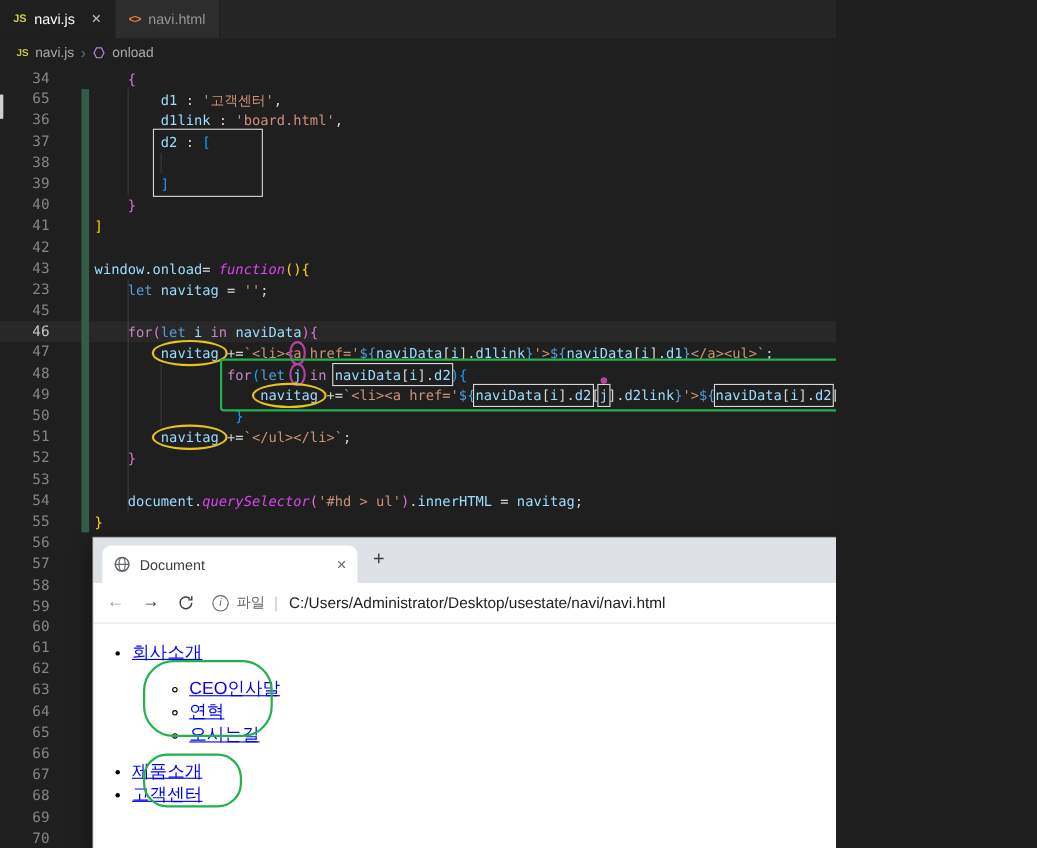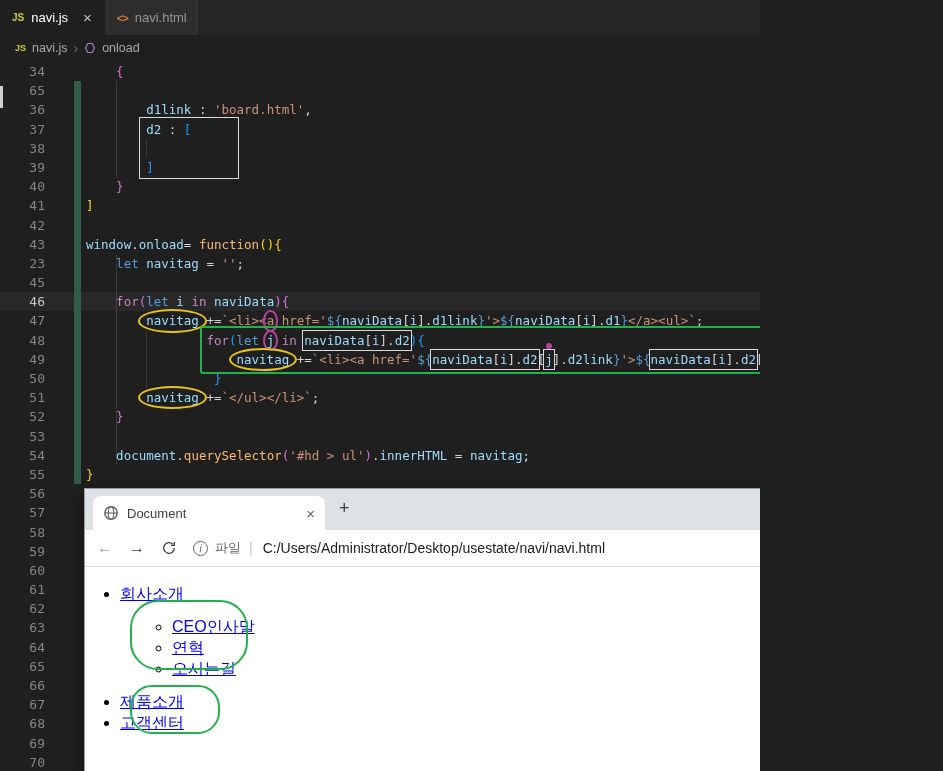--- a/index.html
+++ b/index.html
@@ -22,21 +22,21 @@
 
   
   #editor{position:absolute;top:60px;left:0;right:0;bottom:0;}
   #editor-lines{position:absolute;top:2px;left:0;right:0;}
   .eline{display:flex;height:19.2px;line-height:19.2px;font-family:"DejaVu Sans Mono",monospace;font-size:12.5px;white-space:pre;}
   .eline.active{background:rgba(255,255,255,0.045);}
   .lnum{width:62px;text-align:right;padding-right:17px;color:#858585;font-size:13px;flex:none;cursor:pointer;}
   .eline.active .lnum{color:#c6c6c6;}
   .lcode{padding-left:24px;}
   .c-w{color:#d4d4d4;} .c-lb{color:#9cdcfe;} .c-b{color:#569cd6;margin-top:20px;} .c-p{color:#c586c0;}
-  .c-s{color:#ce9178;} .c-y{color:#fdba74;} .c-pk{color:#da70d6;} .c-gd{color:#ffd700;} .c-b2{color:#179fff;}
+  .c-s{color:#ce9178;} .c-y{color:#d946ef;font-style:italic;} .c-pk{color:#da70d6;} .c-gd{color:#ffd700;} .c-b2{color:#179fff;}
 
   .iguide{position:absolute;width:1px;background:#3a3a3a;z-index:0;}
   #gutter-green{position:absolute;left:74px;top:81px;width:7px;height:403px;background:var(--git-added);z-index:1;}
   #left-marker{position:absolute;left:0;top:86px;width:3px;height:22px;background:#cfcfcf;z-index:3;}
 
   
   .mk{position:relative;display:inline-block;}
   .mk-ye::before{content:"";position:absolute;inset:-2px -8px;border:2px solid var(--ann-yellow);border-radius:50%;pointer-events:none;}
   .mk-pc::before{content:"";position:absolute;inset:-1px -4px;border:2px solid var(--ann-purple);border-radius:50%;pointer-events:none;}
   .mk-wb::before{content:"";position:absolute;inset:-1px -2px;border:1px solid var(--ann-box);pointer-events:none;}
@@ -103,21 +103,21 @@
     <span class="bc-item">onload</span>
   </div>
 
   <div id="editor">
     <div class="iguide" style="left:116px;top:21px;height:96px;"></div>
     <div class="iguide" style="left:146px;top:79px;height:19px;"></div>
     <div class="iguide" style="left:116px;top:194px;height:211px;"></div>
     <div class="iguide" style="left:146px;top:271px;height:57px;"></div>
     <div id="editor-lines">
         <div class="eline"><span class="lnum">34</span><span class="lcode"><span class="c-w">    </span><span class="c-pk">{</span></span></div>
-        <div class="eline"><span class="lnum">65</span></div>
+        <div class="eline"><span class="lnum">65</span><span class="lcode"><span class="c-w">        </span><span class="c-lb">d1</span><span class="c-w"> : </span><span class="c-s">'고객센터'</span><span class="c-w">,</span></span></div>
         <div class="eline"><span class="lnum">36</span><span class="lcode"><span class="c-w">        </span><span class="c-lb">d1link</span><span class="c-w"> : </span><span class="c-s">'board.html'</span><span class="c-w">,</span></span></div>
         <div class="eline"><span class="lnum">37</span><span class="lcode"><span class="c-w">        </span><span class="c-lb">d2</span><span class="c-w"> : </span><span class="c-b2">[</span></span></div>
         <div class="eline"><span class="lnum">38</span><span class="lcode"></span></div>
         <div class="eline"><span class="lnum">39</span><span class="lcode"><span class="c-w">        </span><span class="c-b2">]</span></span></div>
         <div class="eline"><span class="lnum">40</span><span class="lcode"><span class="c-w">    </span><span class="c-pk">}</span></span></div>
         <div class="eline"><span class="lnum">41</span><span class="lcode"><span class="c-gd">]</span></span></div>
         <div class="eline"><span class="lnum">42</span><span class="lcode"></span></div>
         <div class="eline"><span class="lnum">43</span><span class="lcode"><span class="c-lb">window</span><span class="c-w">.</span><span class="c-lb">onload</span><span class="c-w">= </span><span class="c-y">function</span><span class="c-gd">(){</span></span></div>
         <div class="eline"><span class="lnum">23</span><span class="lcode"><span class="c-w">    </span><span class="c-b">let</span><span class="c-w"> </span><span class="c-lb">navitag</span><span class="c-w"> = </span><span class="c-s">''</span><span class="c-w">;</span></span></div>
         <div class="eline"><span class="lnum">45</span><span class="lcode"></span></div>

